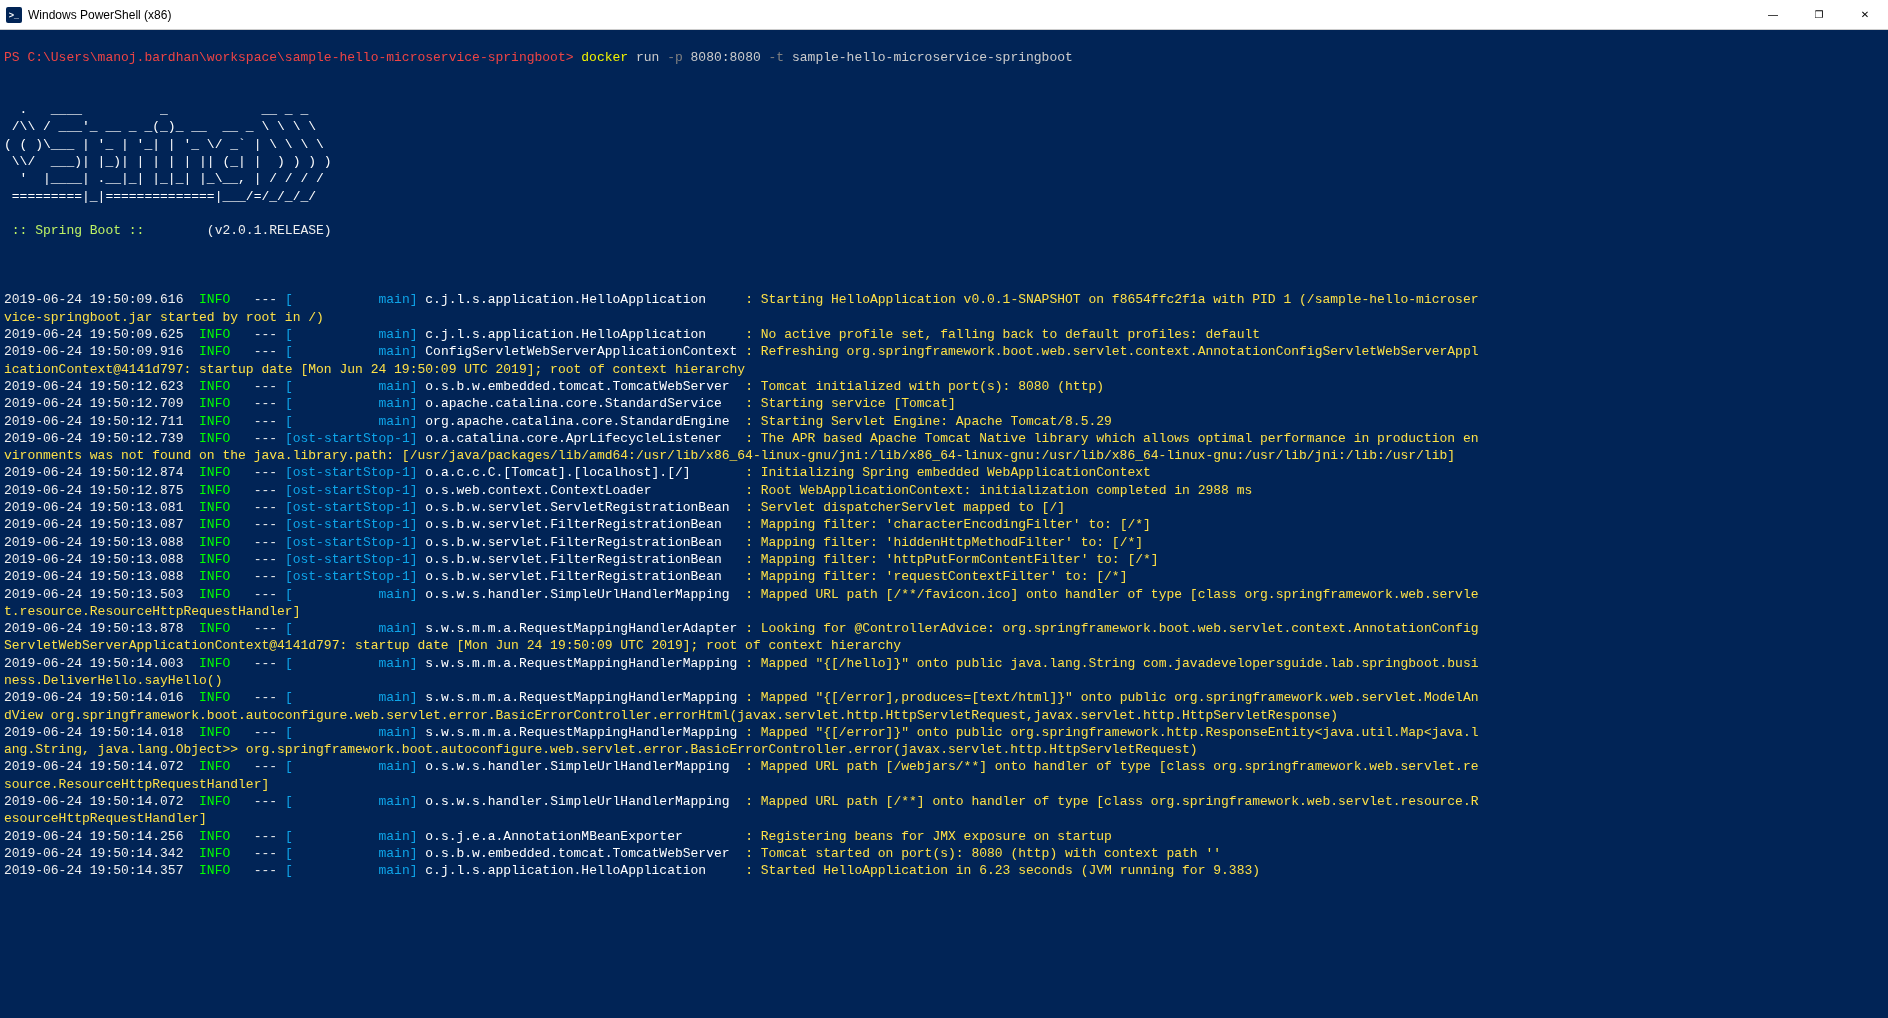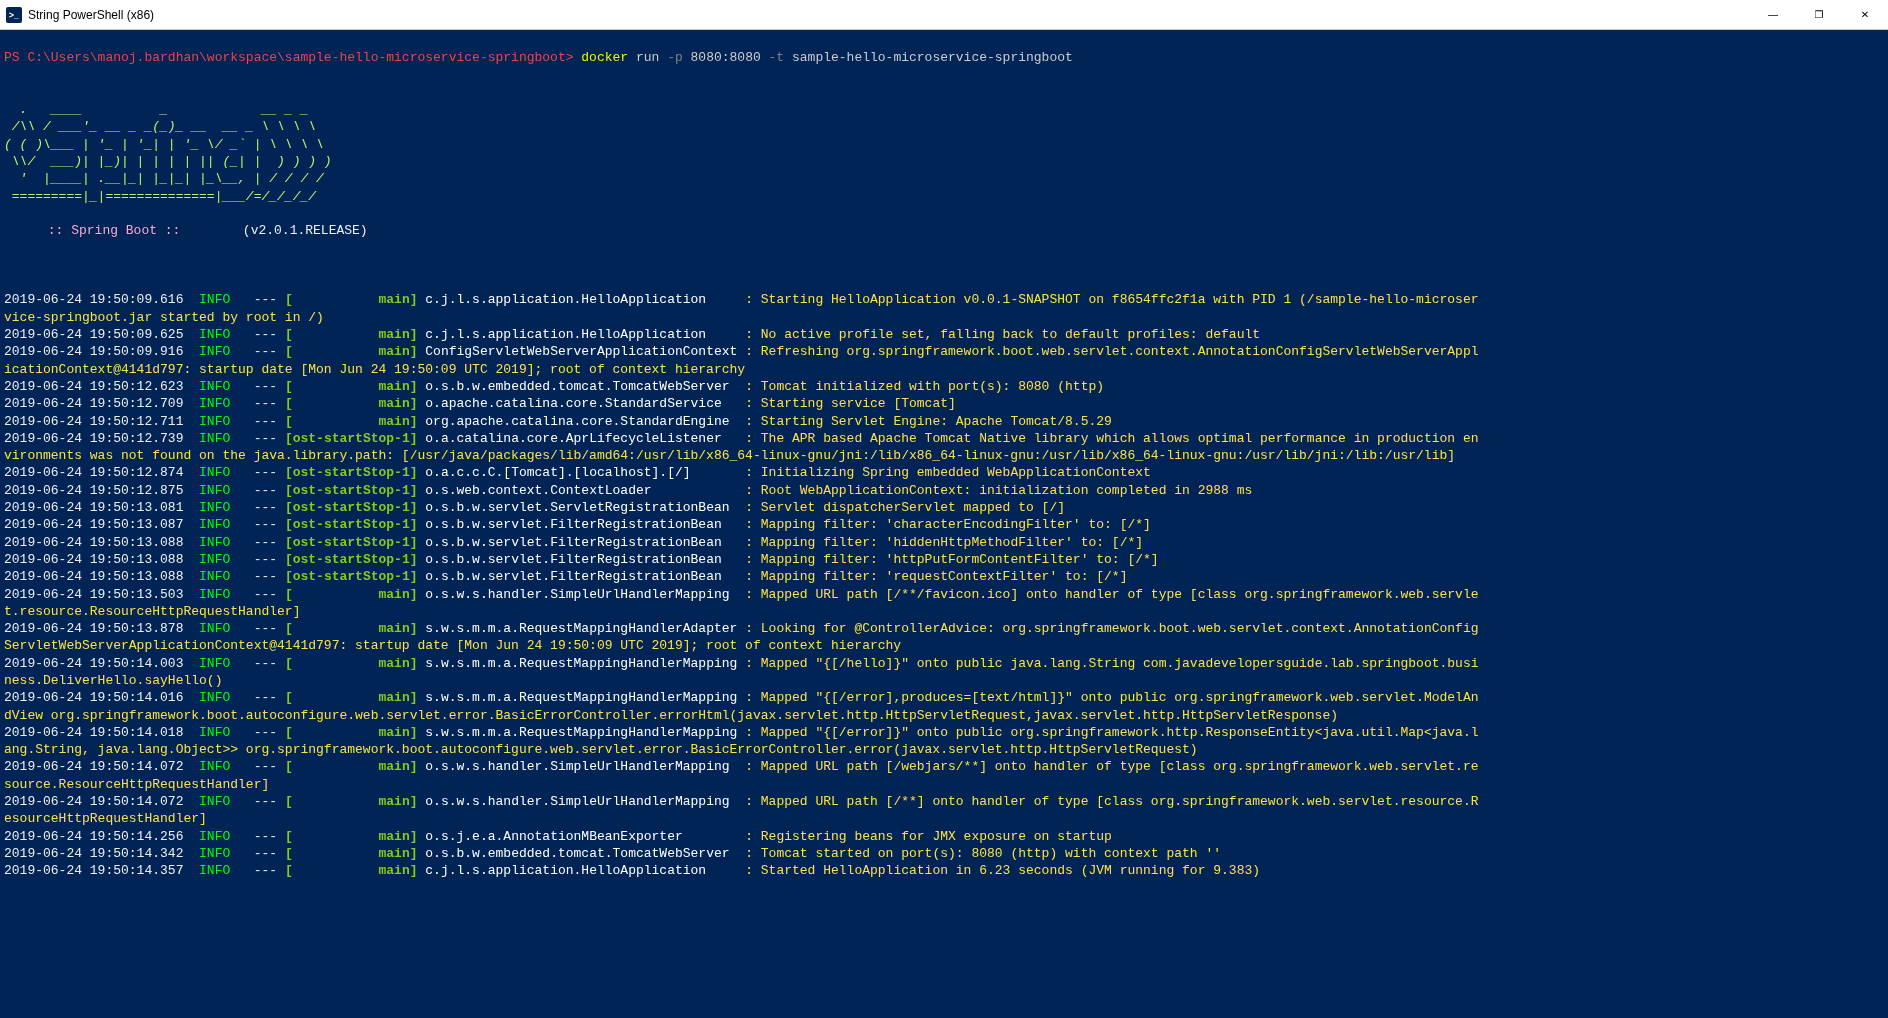--- a/index.html
+++ b/index.html
@@ -61,39 +61,39 @@
     .terminal {
       padding: 2px 4px;
       white-space: pre;
       line-height: 17.3px;
       overflow: hidden;
     }
     .prompt { color: #ef4444; }
     .cmd-docker { color: #f2f200; }
     .cmd-run { color: #cccccc; margin-top: 11px; }
     .cmd-flag { color: #808080; }
-    .ascii { color: #bef264; font-style: italic; }
-    .spring { color: #f9a8d4; margin-left: 36px; }
+    .ascii { color: #ffffff; }
+    .spring { color: #bef264; }
     .release { color: #eeeeee; }
     .ts { color: #eeeeee; }
     .level-info { color: #00ff00; }
     .pid { color: #eeeeee; }
-    .thread { color: #84cc16; font-weight: bold; }
+    .thread { color: #0ea5e9; }
     .logger { color: #ffffff; }
     .msg { color: #fde047; }
     .line { display: block; }
     .seg { display: inline; }
   </style>
 </head>
 <body>
 
 <div class="titlebar">
   <div class="titlebar-left">
     <span class="ps-icon">&gt;_</span>
-    <span>String PowerShell (x86)</span>
+    <span>Windows PowerShell (x86)</span>
   </div>
   <div class="titlebar-controls">
     <div class="titlebar-btn">—</div>
     <div class="titlebar-btn">❐</div>
     <div class="titlebar-btn close">✕</div>
   </div>
 </div>
 
 <div class="terminal">
 <span class="line"><span class="prompt seg">PS C:\Users\manoj.bardhan\workspace\sample-hello-microservice-springboot&gt; </span><span class="cmd-docker seg">docker</span><span class="cmd-run seg"> run </span><span class="cmd-flag seg">-p</span><span class="cmd-run seg"> 8080:8080 </span><span class="cmd-flag seg">-t</span><span class="cmd-run seg"> sample-hello-microservice-springboot</span></span>

